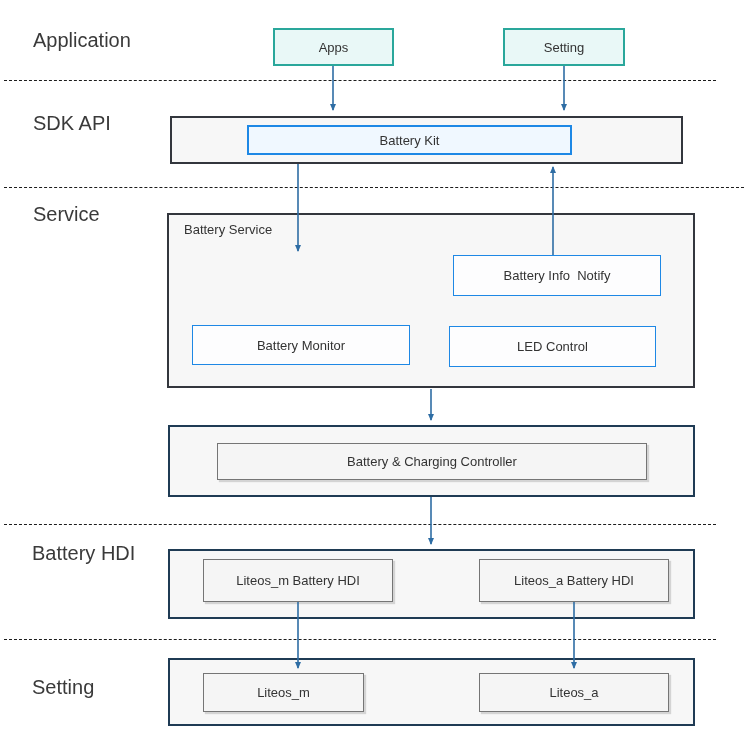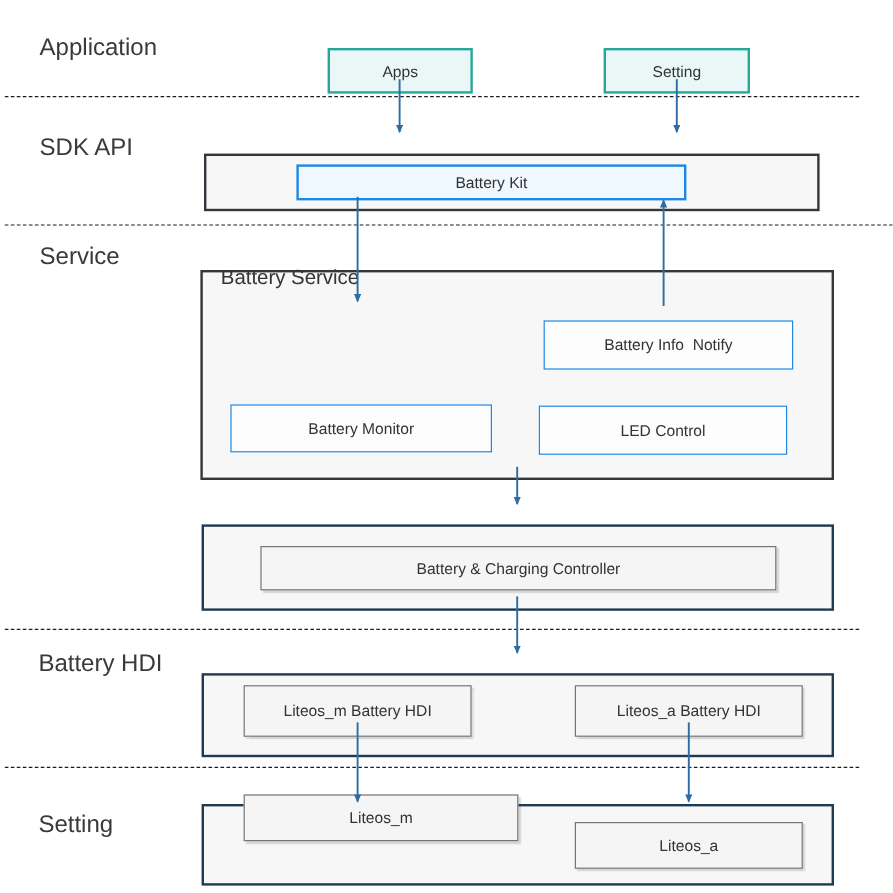--- a/index.html
+++ b/index.html
@@ -9,29 +9,29 @@
     --panel-fill:#f7f7f7; --white-fill:#fdfdfe;
     --gray-border:#757575; --gray-fill:#f5f5f5;
     --arrow-color:#2e6da4; --text-color:#333333; --divider-color:#1c1c1c;
   }
   html,body{margin:0;padding:0;background:#ffffff;}
   #page{position:relative;width:744px;height:744px;background:#ffffff;overflow:hidden;
         font-family:"Liberation Sans","DejaVu Sans",sans-serif;color:var(--text-color);}
   .layer-label{position:absolute;font-size:20px;color:#3a3a3a;white-space:pre;}
   .divider{position:absolute;left:4px;width:712px;height:0;border-top:1px dashed var(--divider-color);}
   .box{position:absolute;box-sizing:border-box;display:flex;align-items:center;justify-content:center;
-       font-size:13px;white-space:pre;margin-top:12px;}
+       font-size:13px;white-space:pre;}
   .teal-box{border:2px solid var(--teal-border);background:var(--teal-fill);}
   .outer-dark{border:2px solid var(--dark-border);background:var(--panel-fill);}
   .outer-navy{border:2px solid var(--navy-border);background:var(--panel-fill);}
   .kit-box{border:2px solid var(--blue-border);background:var(--blue-fill);}
   .blue-box{border:1.5px solid var(--blue-border);background:var(--white-fill);}
   .gray-box{border:1px solid var(--gray-border);background:var(--gray-fill);
             box-shadow:2px 2px 1px rgba(0,0,0,0.14);}
-  .panel-title{position:absolute;font-size:17px;color:#343434;white-space:pre;}
+  .panel-title{position:absolute;font-size:13px;color:#343434;white-space:pre;}
   #arrow-layer{position:absolute;left:0;top:0;width:744px;height:744px;pointer-events:none;}
   #arrow-layer line{stroke:var(--arrow-color);stroke-width:1.6;}
   #arrow-layer marker path{fill:var(--arrow-color);}
 </style>
 </head>
 <body>
 
 <div id="page">
 
   <div class="layer-label" style="left:33px;top:29px">Application</div>
@@ -58,21 +58,21 @@
   <div class="box blue-box" style="left:449px;top:326px;width:207px;height:41px">LED Control</div>
 
   <div class="box outer-navy" style="left:168px;top:425px;width:527px;height:72px"></div>
   <div class="box gray-box" style="left:217px;top:443px;width:430px;height:37px">Battery &amp; Charging Controller</div>
 
   <div class="box outer-navy" style="left:168px;top:549px;width:527px;height:70px"></div>
   <div class="box gray-box" style="left:203px;top:559px;width:190px;height:43px">Liteos_m Battery HDI</div>
   <div class="box gray-box" style="left:479px;top:559px;width:190px;height:43px">Liteos_a Battery HDI</div>
 
   <div class="box outer-navy" style="left:168px;top:658px;width:527px;height:68px"></div>
-  <div class="box gray-box" style="left:203px;top:650px;width:229px;height:39px">Liteos_m</div>
+  <div class="box gray-box" style="left:203px;top:673px;width:161px;height:39px">Liteos_m</div>
   <div class="box gray-box" style="left:479px;top:673px;width:190px;height:39px">Liteos_a</div>
 
   <svg id="arrow-layer" viewBox="0 0 744 744">
     <defs>
       <marker id="ah" markerWidth="8" markerHeight="8" refX="6" refY="3" orient="auto" markerUnits="userSpaceOnUse">
         <path d="M0,0 L7,3 L0,6 Z"></path>
       </marker>
     </defs>
     <line x1="333" y1="66" x2="333" y2="110" marker-end="url(#ah)"></line>
     <line x1="564" y1="66" x2="564" y2="110" marker-end="url(#ah)"></line>

